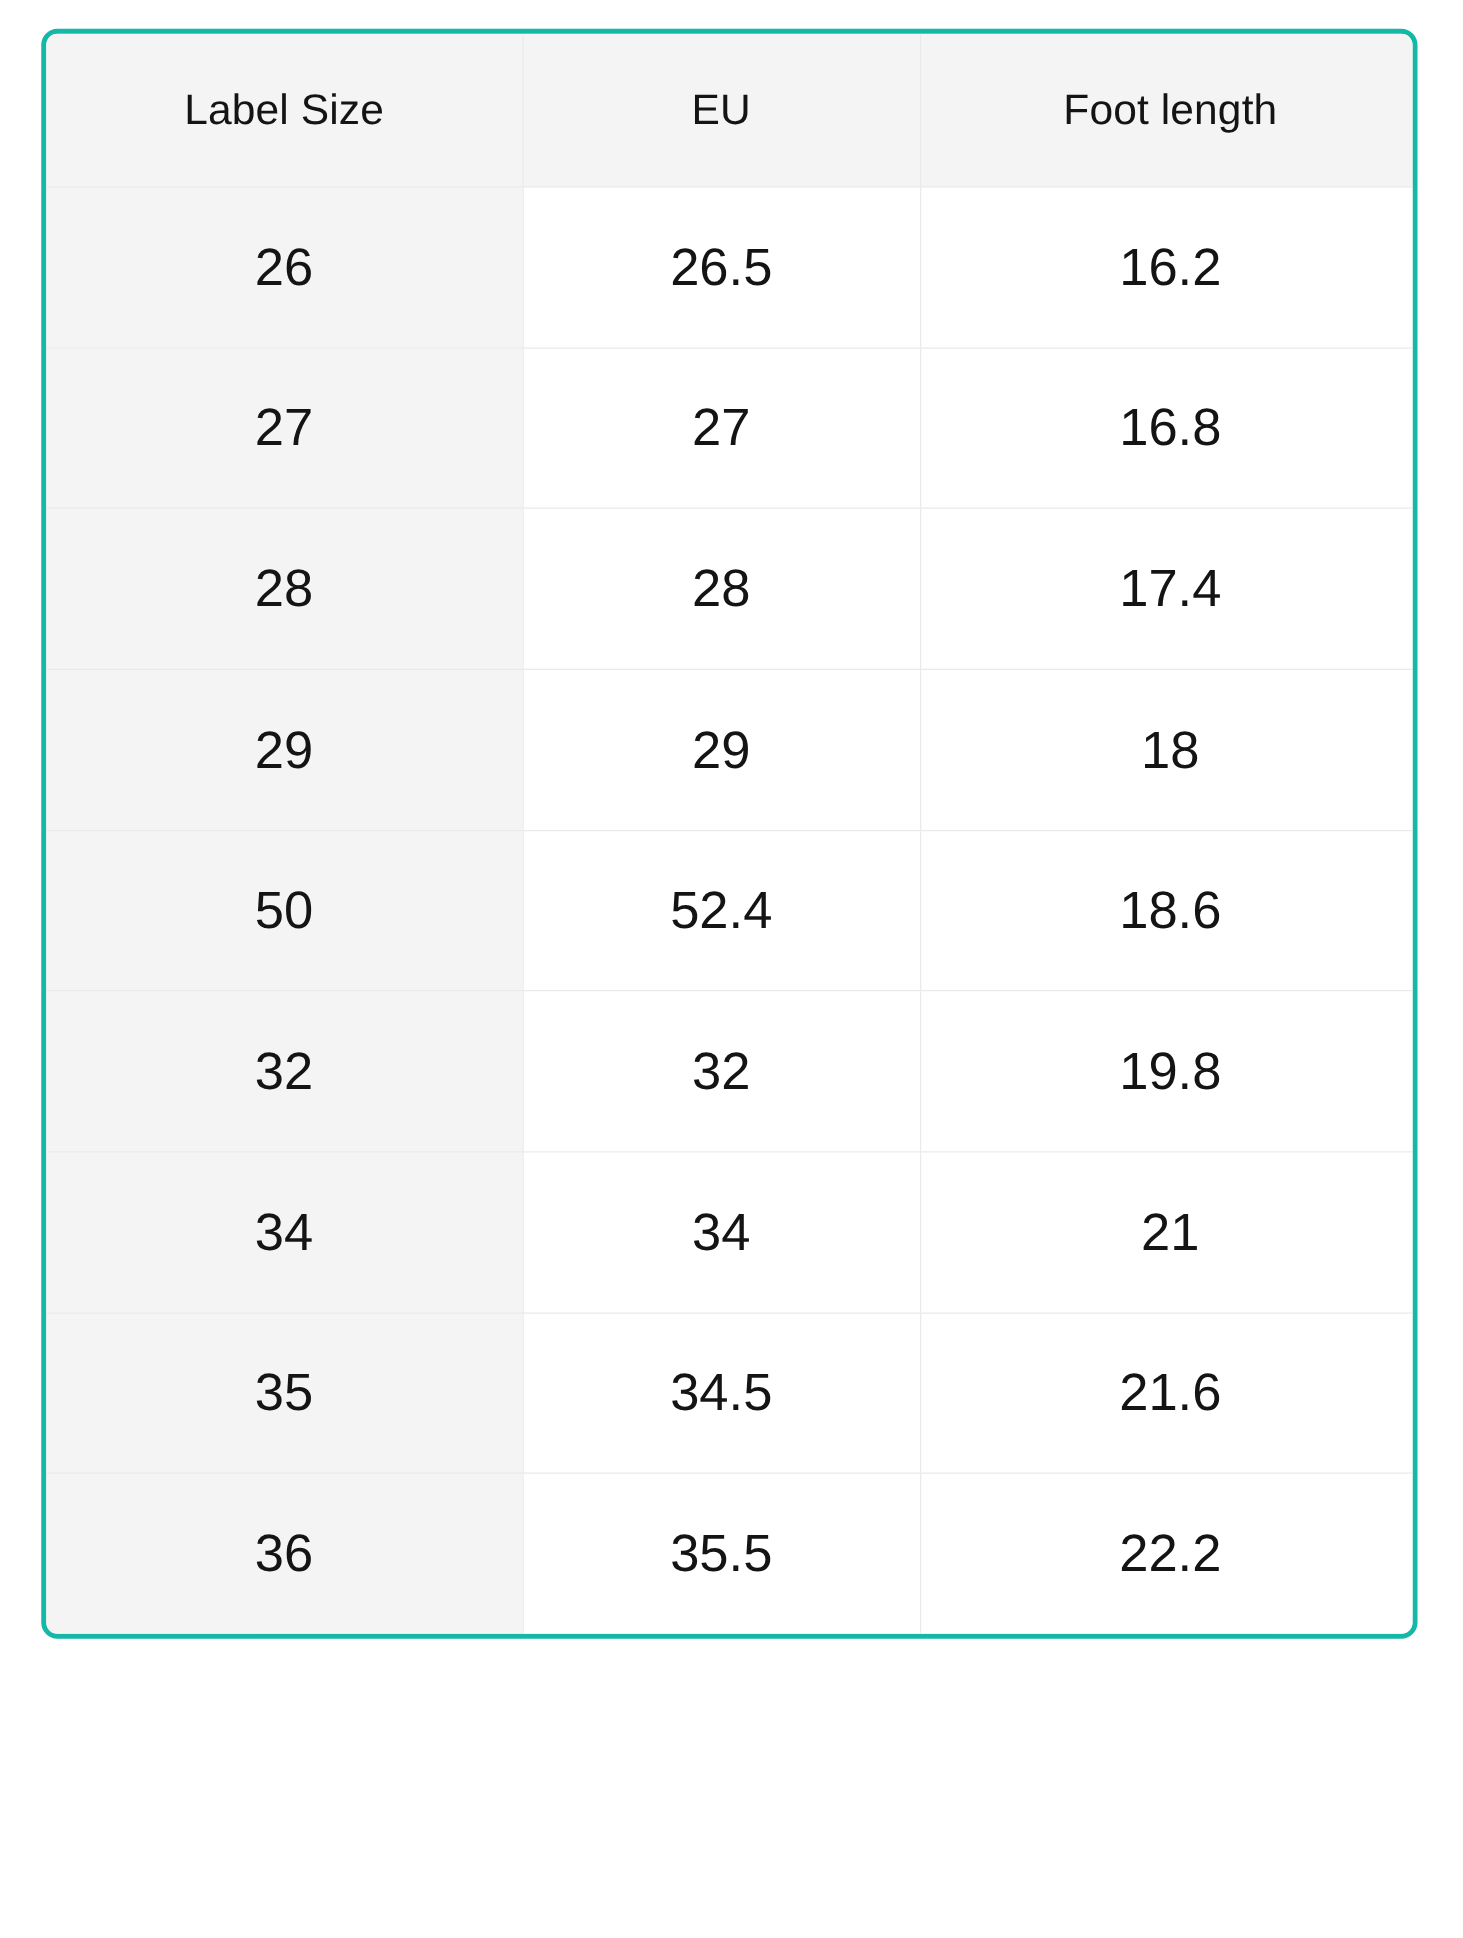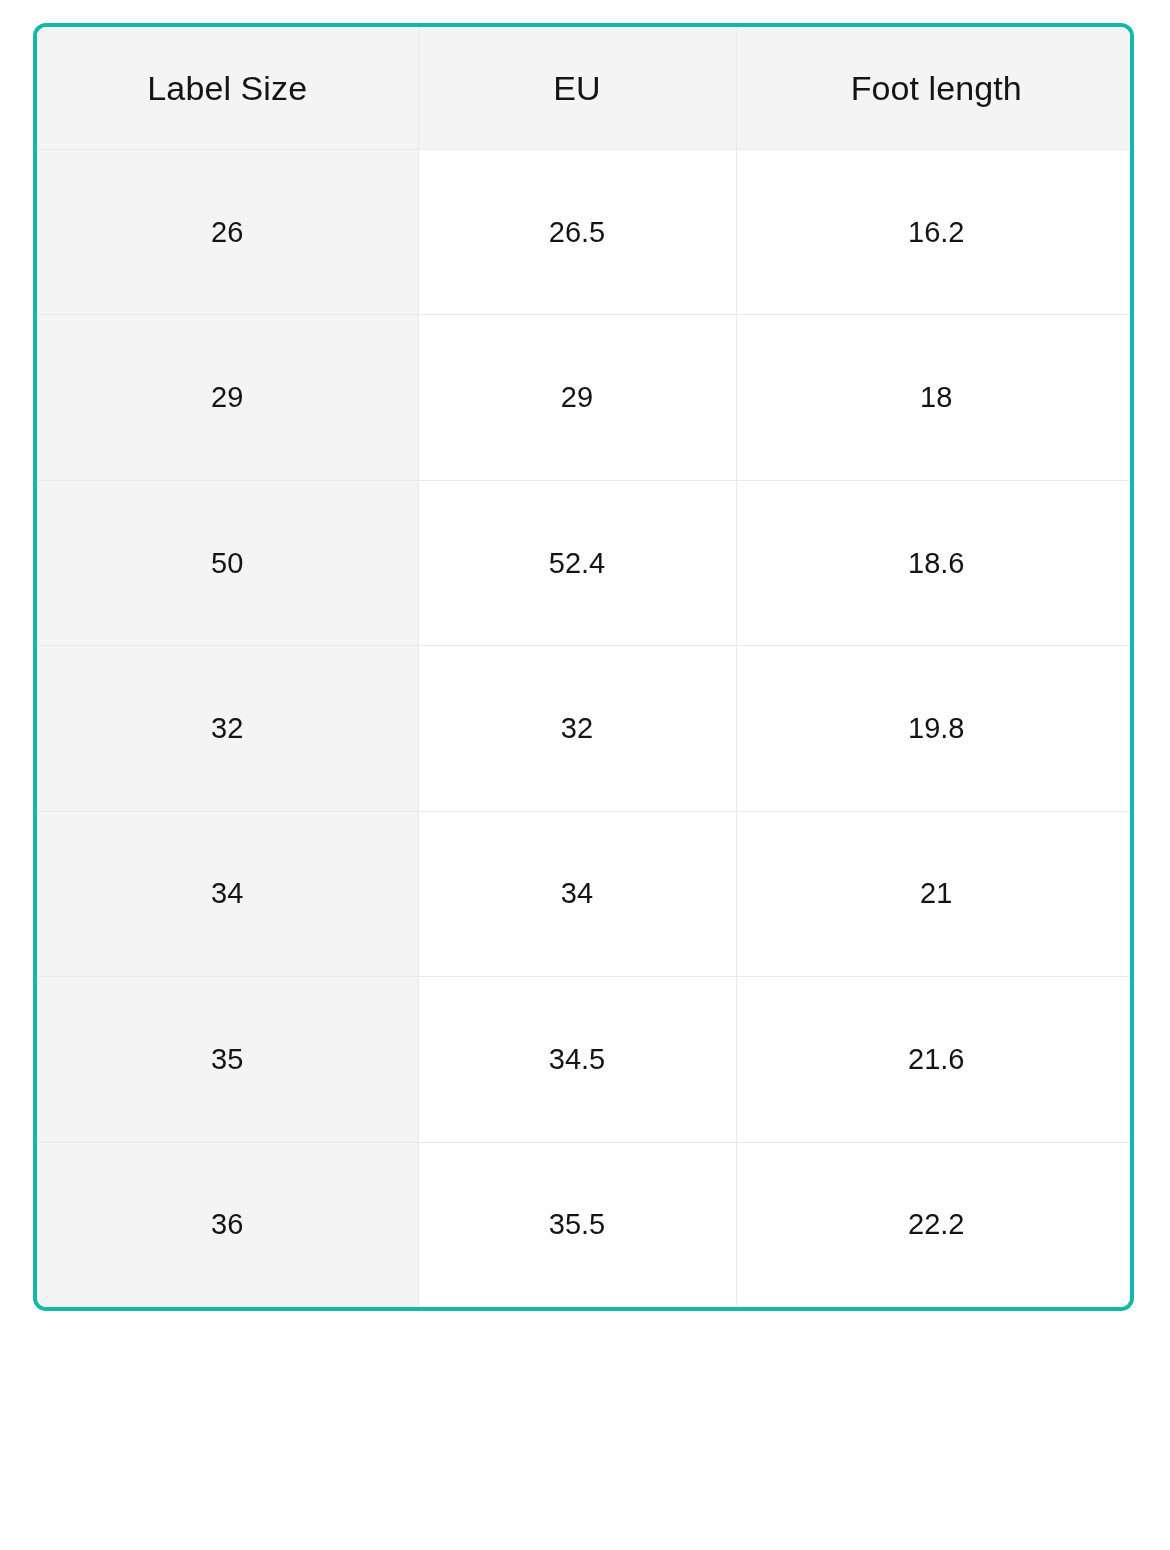--- a/index.html
+++ b/index.html
@@ -56,21 +56,21 @@
     vertical-align: middle;
     border-right: 1px solid #eaeaea;
     border-bottom: 1px solid #eaeaea;
     padding: 0;
     letter-spacing: 0.1px;
   }
   thead tr.header-row th:last-child { border-right: none; }
 
   tbody tr.data-row td {
     height: 126px;
-    font-size: 29px;
+    font-size: 42px;
     font-weight: 400;
     color: #141414;
     text-align: center;
     vertical-align: middle;
     border-right: 1px solid #eaeaea;
     border-bottom: 1px solid #eaeaea;
     padding: 0;
     background: #ffffff;
   }
   tbody tr.data-row td:last-child { border-right: none; text-align: center; }
@@ -98,20 +98,30 @@
           <th>Foot length</th>
         </tr>
       </thead>
       <tbody>
         <tr class="data-row">
           <td class="label-col">26</td>
           <td>26.5</td>
           <td>16.2</td>
         </tr>
         <tr class="data-row">
+          <td class="label-col">27</td>
+          <td>27</td>
+          <td>16.8</td>
+        </tr>
+        <tr class="data-row">
+          <td class="label-col">28</td>
+          <td>28</td>
+          <td>17.4</td>
+        </tr>
+        <tr class="data-row">
           <td class="label-col">29</td>
           <td>29</td>
           <td>18</td>
         </tr>
         <tr class="data-row">
           <td class="label-col">50</td>
           <td>52.4</td>
           <td>18.6</td>
         </tr>
         <tr class="data-row">

